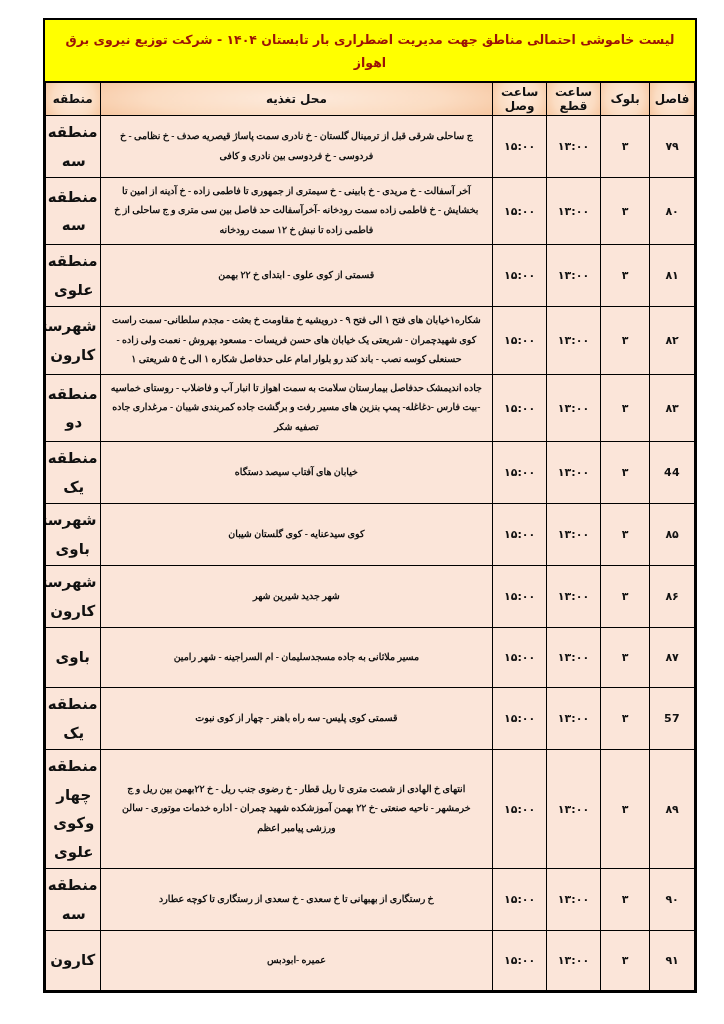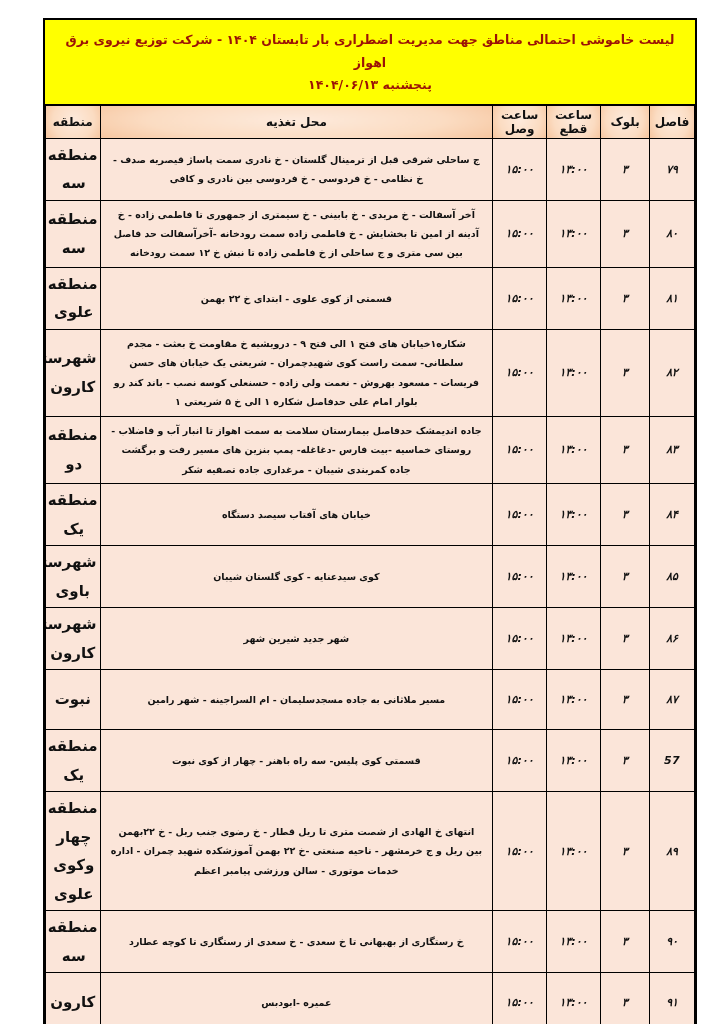--- a/index.html
+++ b/index.html
@@ -48,41 +48,41 @@
     overflow: hidden;
   }
   table.grid th {
     height: 33px;
     font-size: 12px;
     background: radial-gradient(ellipse 95% 150% at 50% 45%,
       #fdeadc 0%, #fbdcc2 40%, #f3b98c 78%, #e39258 100%);
   }
   tr.data-row { height: 60px; }
   td { background: #fbe5d9; }
-  td.num { font-size: 11px; letter-spacing: 0.5px; font-style: italic; }
+  td.num { font-size: 11px; letter-spacing: 0.5px; }
   td.loc {
     font-size: 9.5px;
     line-height: 2.05;
     padding: 4px 10px;
+    font-family: Liberation Serif, serif;
   }
   td.region {
     font-size: 15px;
     line-height: 1.9;
     padding: 2px 3px;
   }
 </style>
 </head>
 <body>
 
 <div class="page">
   <div class="doc">
 
     <div class="title-block">
       <div class="title-line">لیست خاموشی احتمالی مناطق جهت مدیریت اضطراری بار تابستان ۱۴۰۴ - شرکت توزیع نیروی برق اهواز</div>
-      <div class="title-line">پنجشنبه ۱۴۰۴/۰۶/۱۳</div>
     </div>
 
     <table class="grid">
       <colgroup>
         <col style="width:6.9%">
         <col style="width:7.6%">
         <col style="width:8.3%">
         <col style="width:8.3%">
         <col style="width:60.5%">
         <col style="width:8.4%">
@@ -137,21 +137,21 @@
   <tr class="data-row">
     <td class="num">۸۳</td>
     <td class="num">۳</td>
     <td class="num">۱۳:۰۰</td>
     <td class="num">۱۵:۰۰</td>
     <td class="loc">جاده اندیمشک حدفاصل بیمارستان سلامت به سمت اهواز تا انبار آب و فاضلاب - روستای خماسیه -بیت فارس -دغاغله- پمپ بنزین های مسیر رفت و برگشت جاده کمربندی شیبان - مرغداری جاده تصفیه شکر</td>
     <td class="region">منطقه دو</td>
   </tr>
 
   <tr class="data-row">
-    <td class="num">۸۴</td>
+    <td class="num">44</td>
     <td class="num">۳</td>
     <td class="num">۱۳:۰۰</td>
     <td class="num">۱۵:۰۰</td>
     <td class="loc">خیابان های آفتاب سیصد دستگاه</td>
     <td class="region">منطقه یک</td>
   </tr>
 
   <tr class="data-row">
     <td class="num">۸۵</td>
     <td class="num">۳</td>
@@ -169,21 +169,21 @@
     <td class="loc">شهر جدید شیرین شهر</td>
     <td class="region">شهرستان کارون</td>
   </tr>
 
   <tr class="data-row">
     <td class="num">۸۷</td>
     <td class="num">۳</td>
     <td class="num">۱۳:۰۰</td>
     <td class="num">۱۵:۰۰</td>
     <td class="loc">مسیر ملاثانی به جاده مسجدسلیمان - ام السراجینه - شهر رامین</td>
-    <td class="region">نبوت</td>
+    <td class="region">باوی</td>
   </tr>
 
   <tr class="data-row">
     <td class="num">57</td>
     <td class="num">۳</td>
     <td class="num">۱۳:۰۰</td>
     <td class="num">۱۵:۰۰</td>
     <td class="loc">قسمتی کوی پلیس- سه راه باهنر - چهار از کوی نبوت</td>
     <td class="region">منطقه یک</td>
   </tr>

